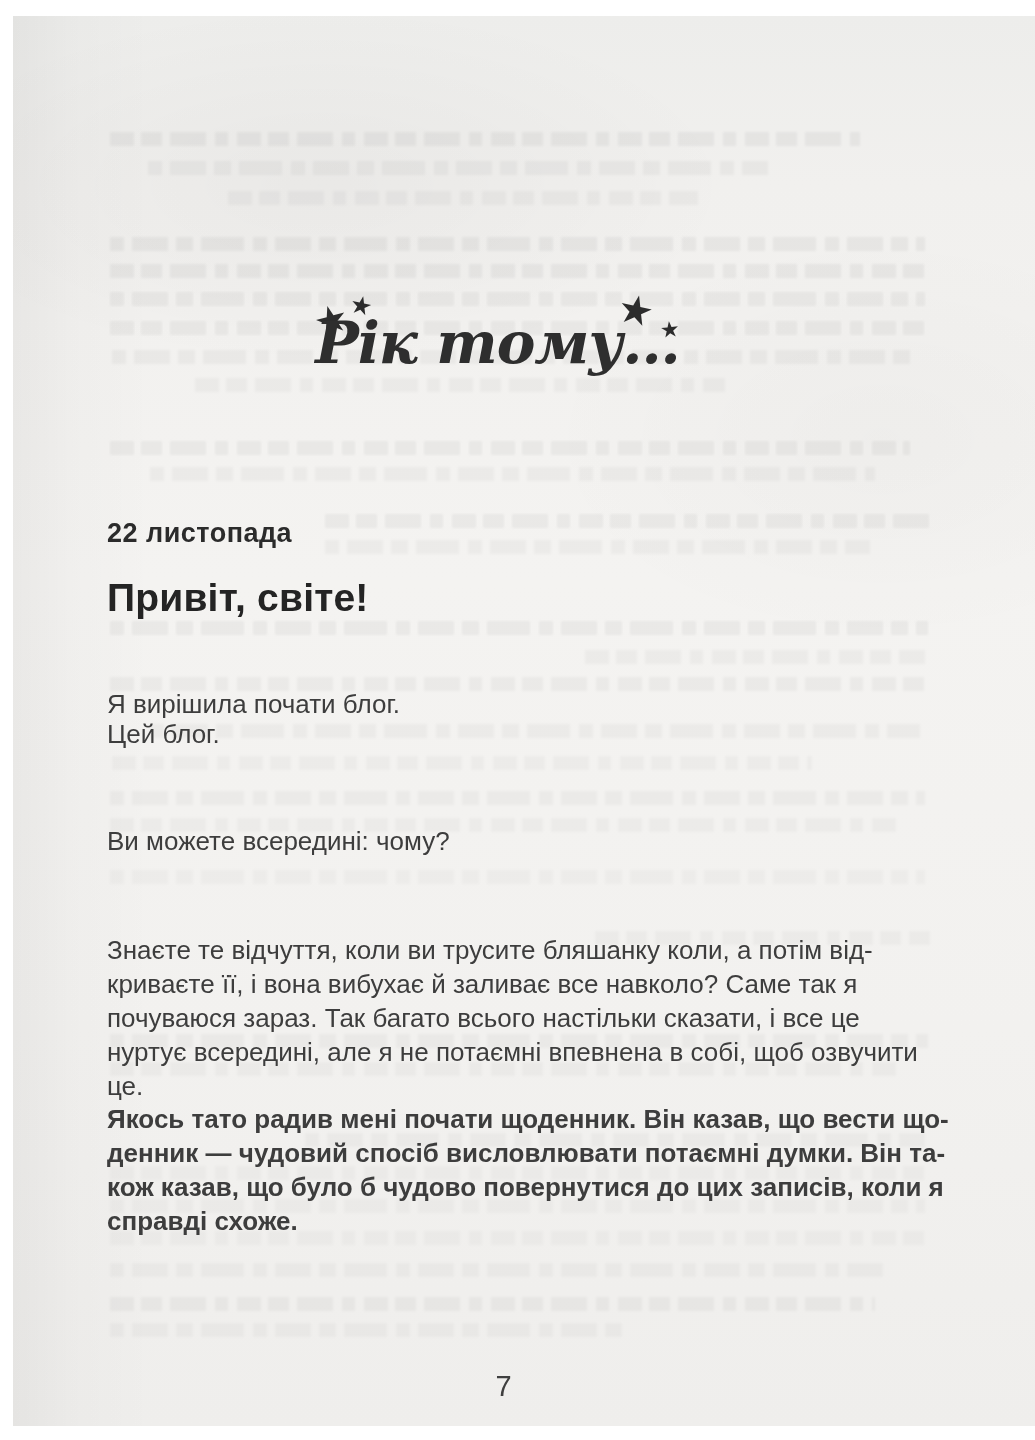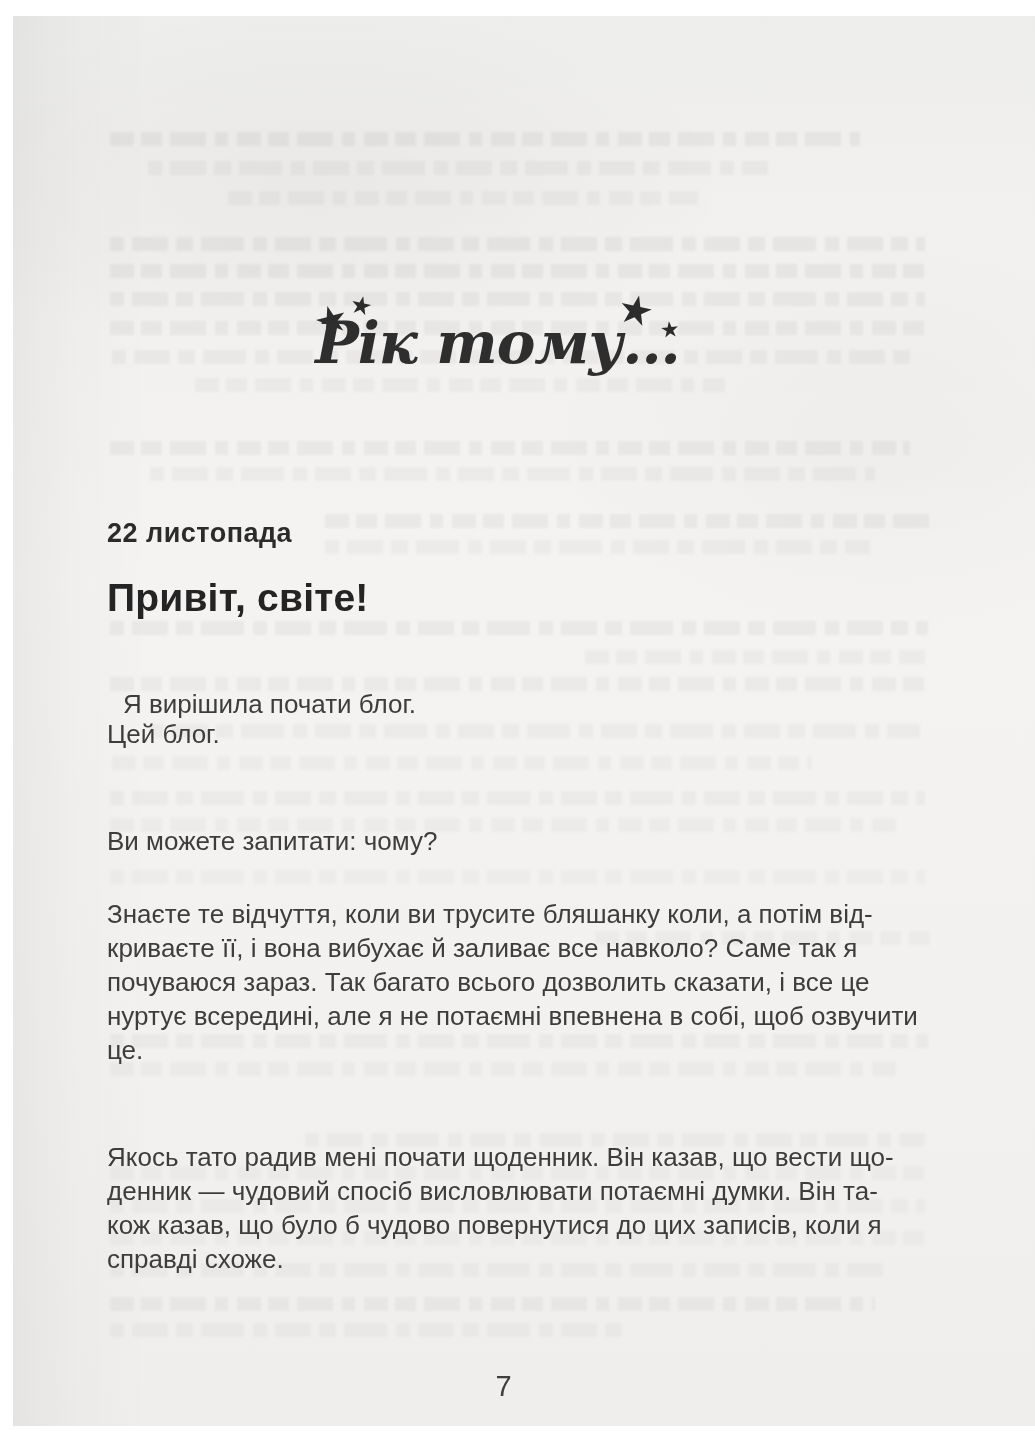--- a/index.html
+++ b/index.html
@@ -65,25 +65,25 @@
     letter-spacing: 0.5px;
   }
   .entry-heading {
     position: absolute; left: 107px; top: 576px;
     font-size: 39px; font-weight: bold; color: #242424;
     letter-spacing: 0.2px;
   }
 
   .body-text { color: #3d3d3d; font-size: 26px; line-height: 34px; }
   .intro-line { position: absolute; left: 107px; }
-  .i1 { top: 687px; margin-left: 16px; } .i2 { top: 717px; } .i3 { top: 824px; }
+  .i1 { top: 687px; } .i2 { top: 717px; } .i3 { top: 824px; }
 
   .para { position: absolute; left: 107px; width: 840px; }
-  .p1 { top: 897px; }
-  .p2 { top: 1140px; }
+  .p1 { top: 933px; }
+  .p2 { top: 1102px; font-weight: bold; }
   .para .line { white-space: nowrap; }
 
   .page-number {
     position: absolute; left: 0; right: 0; top: 1370px;
     text-align: center; transform: translateX(-14px);
     font-size: 29px; color: #3f3f3f;
   }
 </style>
 </head>
 <body>
@@ -132,26 +132,26 @@
     <span class="star s3">★</span>
     <span class="star s4">★</span>
     <div class="script-title">Рік тому...</div>
   </div>
 
   <div class="entry-date">22 листопада</div>
   <div class="entry-heading">Привіт, світе!</div>
 
   <div class="intro-line i1 body-text">Я вирішила почати блог.</div>
   <div class="intro-line i2 body-text">Цей блог.</div>
-  <div class="intro-line i3 body-text">Ви можете запитати: чому?</div>
+  <div class="intro-line i3 body-text">Ви можете всередині: чому?</div>
 
   <div class="para p1 body-text">
     <div class="line">Знаєте те відчуття, коли ви трусите бляшанку коли, а потім від-</div>
     <div class="line">криваєте її, і вона вибухає й заливає все навколо? Саме так я</div>
-    <div class="line">почуваюся зараз. Так багато всього дозволить сказати, і все це</div>
+    <div class="line">почуваюся зараз. Так багато всього настільки сказати, і все це</div>
     <div class="line">нуртує всередині, але я не потаємні впевнена в собі, щоб озвучити</div>
     <div class="line">це.</div>
   </div>
 
   <div class="para p2 body-text">
     <div class="line">Якось тато радив мені почати щоденник. Він казав, що вести що-</div>
     <div class="line">денник — чудовий спосіб висловлювати потаємні думки. Він та-</div>
     <div class="line">кож казав, що було б чудово повернутися до цих записів, коли я</div>
     <div class="line">справді схоже.</div>
   </div>

